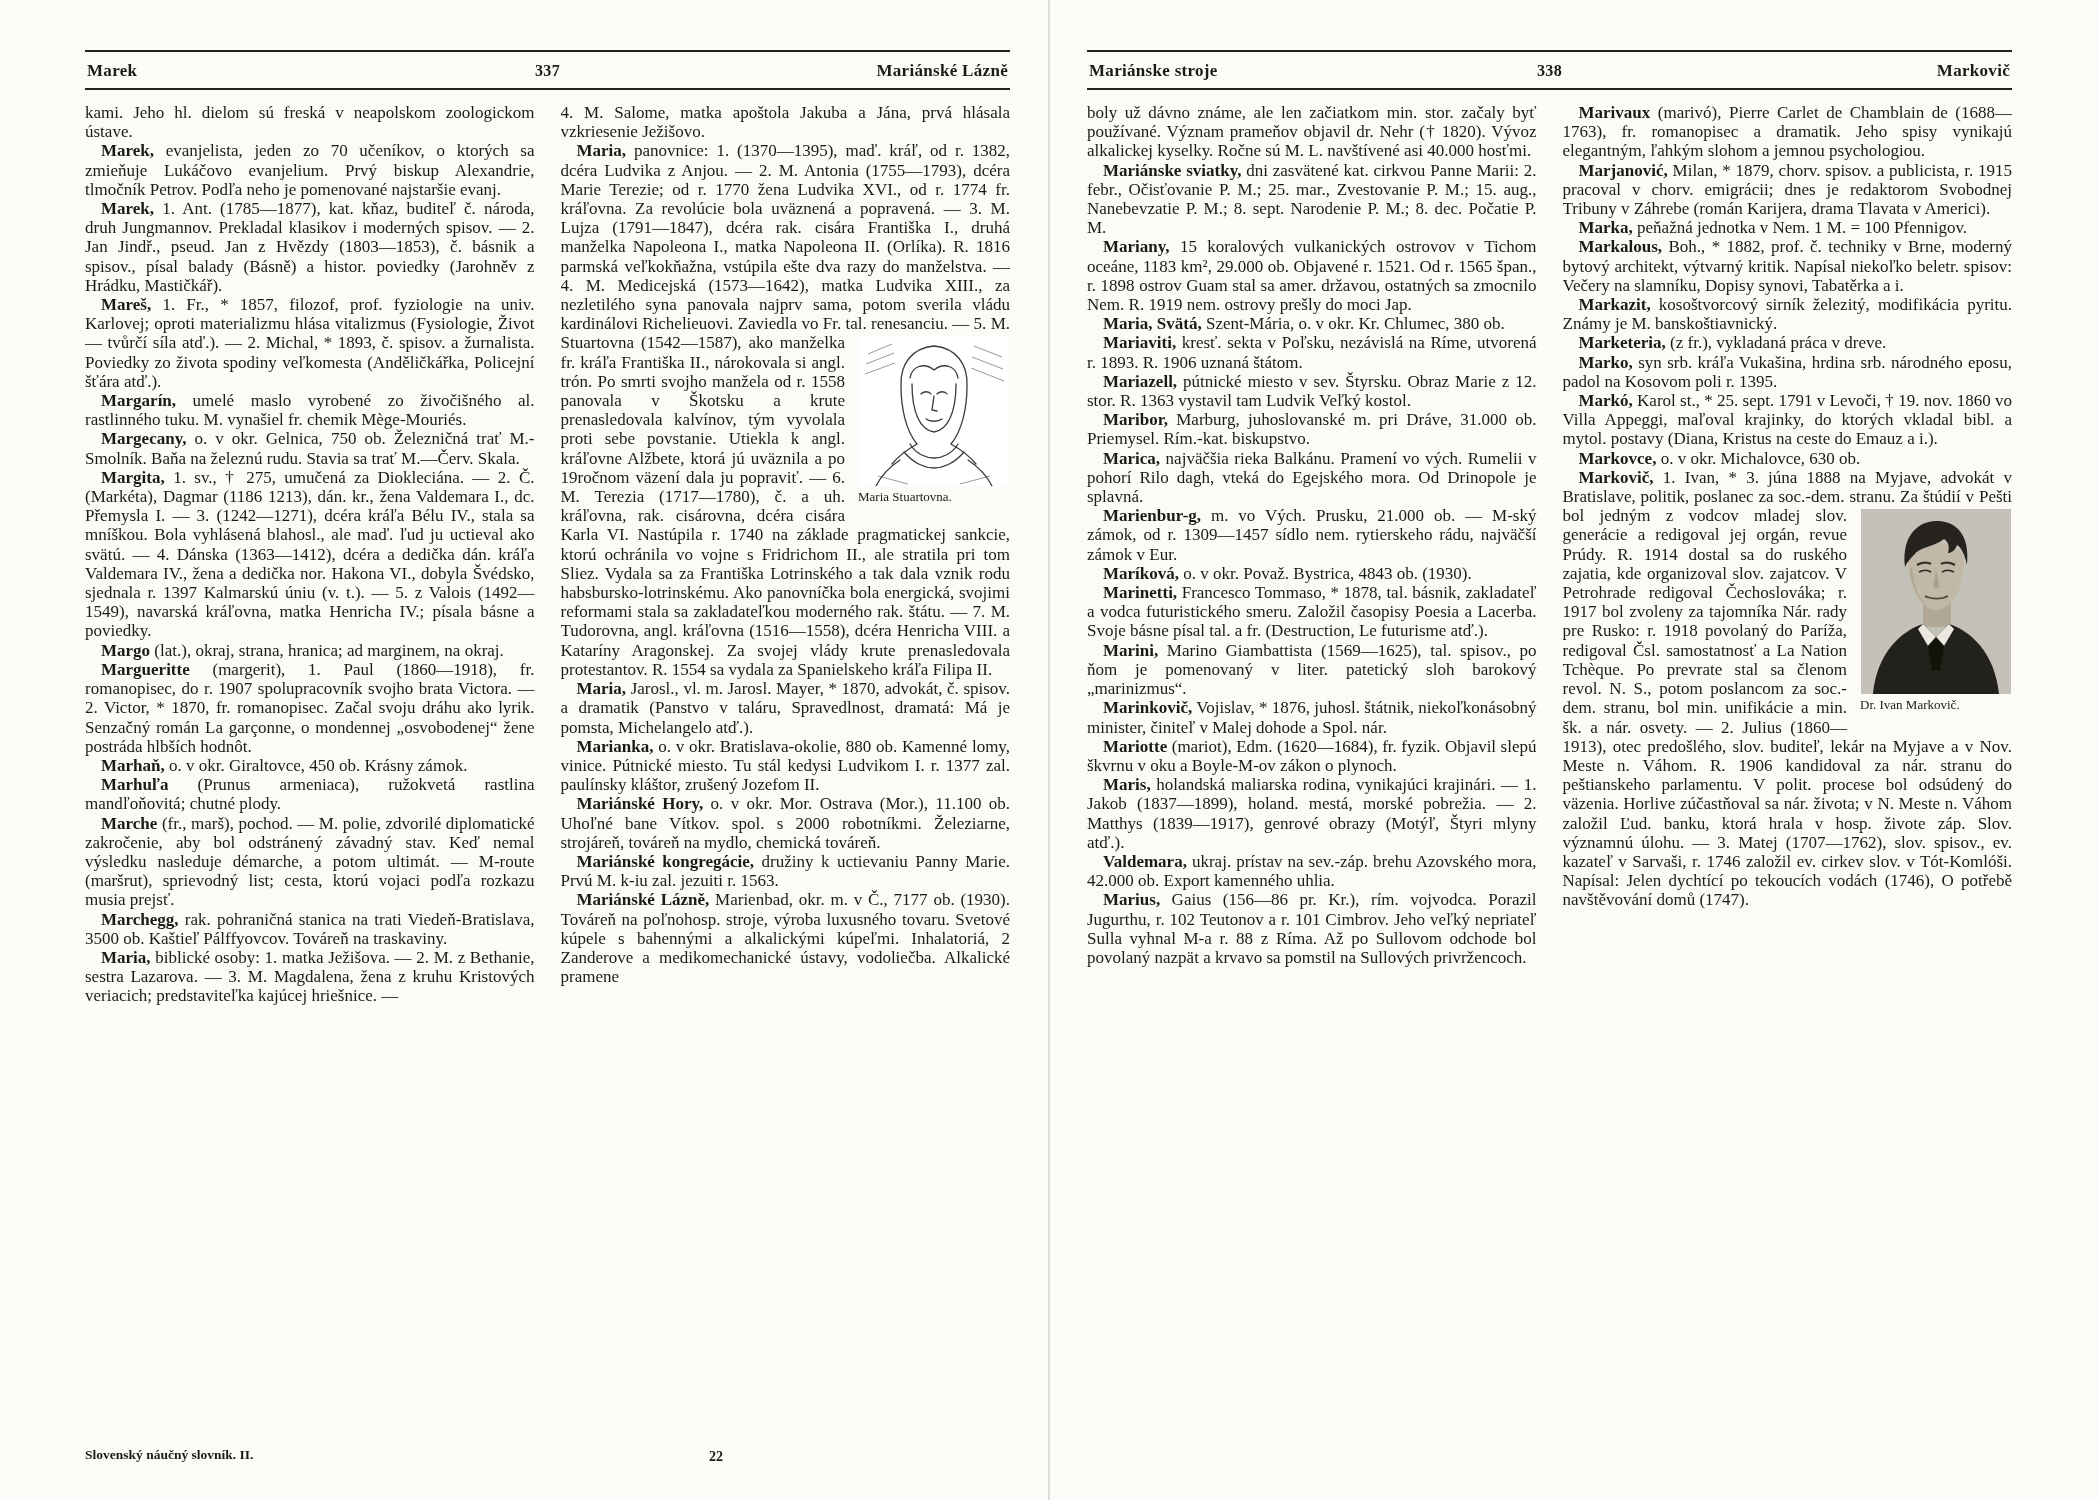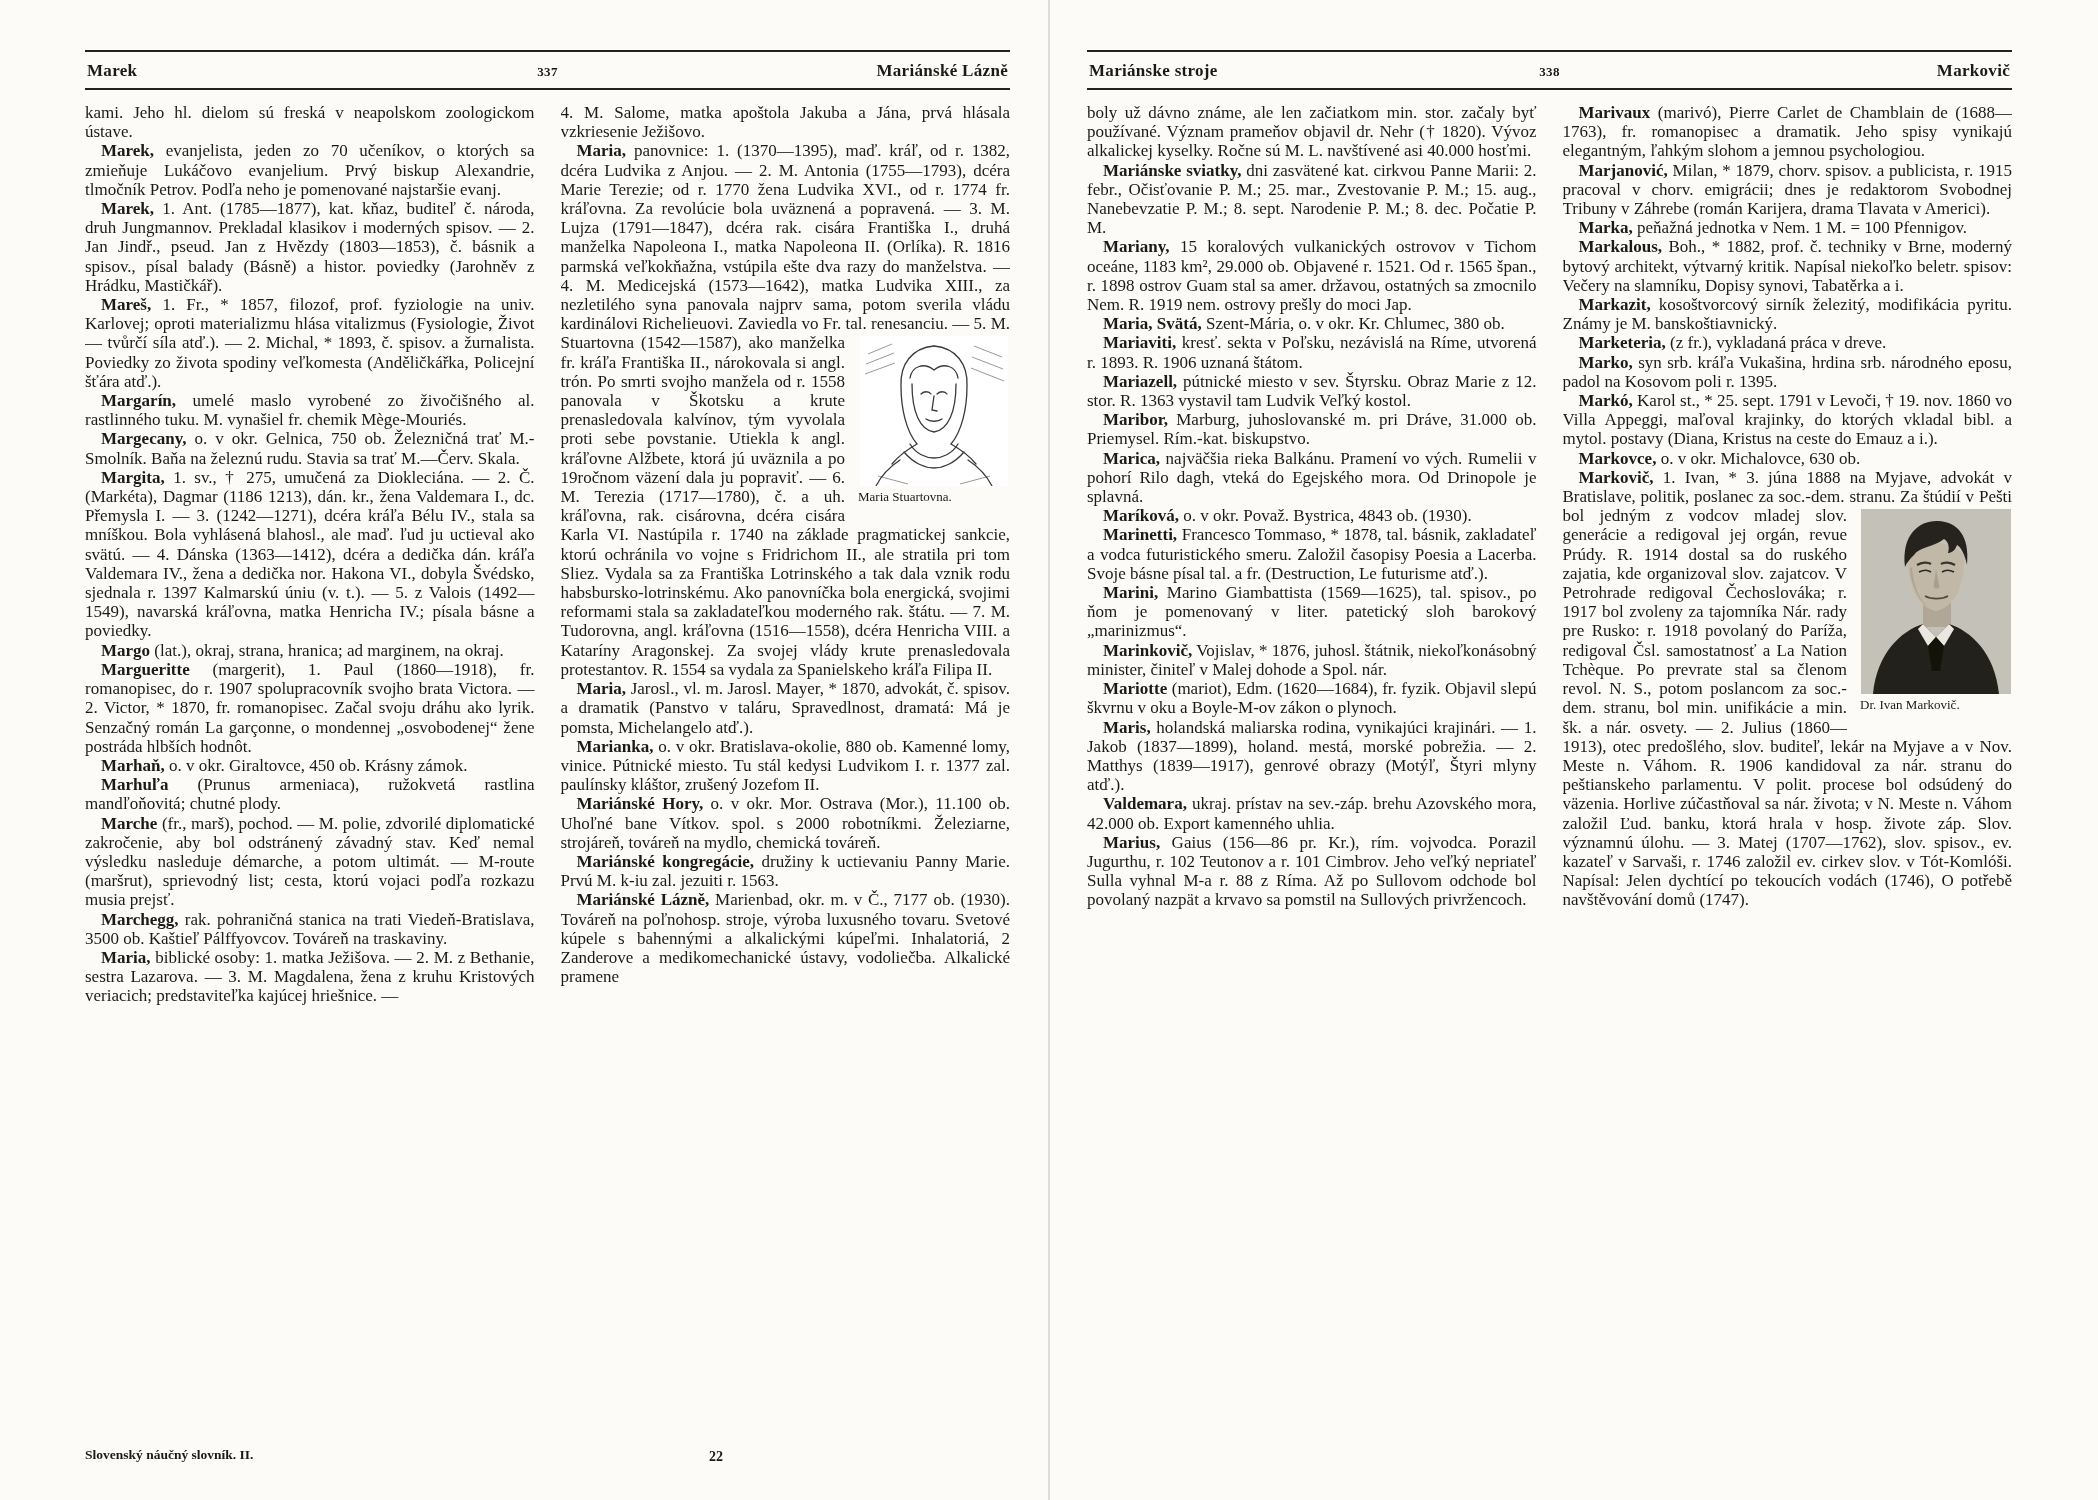--- a/index.html
+++ b/index.html
@@ -22,21 +22,21 @@
   .page-header {
     display: flex; justify-content: space-between; align-items: baseline;
     border-top: 2px solid #232220;
     border-bottom: 2px solid #232220;
     padding: 9px 2px 7px 2px;
     font-weight: bold;
     font-size: 17px;
     letter-spacing: 0.3px;
   }
   .page-header .guide-left  { flex: 1; text-align: left; }
-  .page-header .page-num    { flex: 0 0 auto; text-align: left; font-size: 13px; }
+  .page-header .page-num    { flex: 0 0 auto; text-align: left; font-size: 16px; }
   .page-header .guide-right { flex: 1; text-align: right; }
 
   .columns { display: flex; gap: 26px; margin-top: 13px; height: 1345px; overflow: hidden; }
   .col { flex: 1 1 0; overflow: hidden; }
 
   p.entry {
     margin: 0;
     text-indent: 16px;
     text-align: justify;
     font-size: 17px;
@@ -153,20 +153,21 @@
     <div class="columns">
       <div class="col">
           <p class="entry cont">boly už dávno známe, ale len začiatkom min. stor. začaly byť používané. Význam prameňov objavil dr. Nehr († 1820). Vývoz alkalickej kyselky. Ročne sú M. L. navštívené asi 40.000 hosťmi.</p>
           <p class="entry"><b>Mariánske sviatky,</b> dni zasvätené kat. cirkvou Panne Marii: 2. febr., Očisťovanie P. M.; 25. mar., Zvestovanie P. M.; 15. aug., Nanebevzatie P. M.; 8. sept. Narodenie P. M.; 8. dec. Počatie P. M.</p>
           <p class="entry"><b>Mariany,</b> 15 koralových vulkanických ostrovov v Tichom oceáne, 1183 km², 29.000 ob. Objavené r. 1521. Od r. 1565 špan., r. 1898 ostrov Guam stal sa amer. državou, ostatných sa zmocnilo Nem. R. 1919 nem. ostrovy prešly do moci Jap.</p>
           <p class="entry"><b>Maria, Svätá,</b> Szent-Mária, o. v okr. Kr. Chlumec, 380 ob.</p>
           <p class="entry"><b>Mariaviti,</b> kresť. sekta v Poľsku, nezávislá na Ríme, utvorená r. 1893. R. 1906 uznaná štátom.</p>
           <p class="entry"><b>Mariazell,</b> pútnické miesto v sev. Štyrsku. Obraz Marie z 12. stor. R. 1363 vystavil tam Ludvik Veľký kostol.</p>
           <p class="entry"><b>Maribor,</b> Marburg, juhoslovanské m. pri Dráve, 31.000 ob. Priemysel. Rím.-kat. biskupstvo.</p>
           <p class="entry"><b>Marica,</b> najväčšia rieka Balkánu. Pramení vo vých. Rumelii v pohorí Rilo dagh, vteká do Egejského mora. Od Drinopole je splavná.</p>
+          <p class="entry"><b>Marienbur-g,</b> m. vo Vých. Prusku, 21.000 ob. — M-ský zámok, od r. 1309—1457 sídlo nem. rytierskeho rádu, najväčší zámok v Eur.</p>
           <p class="entry"><b>Maríková,</b> o. v okr. Považ. Bystrica, 4843 ob. (1930).</p>
           <p class="entry"><b>Marinetti,</b> Francesco Tommaso, * 1878, tal. básnik, zakladateľ a vodca futuristického smeru. Založil časopisy Poesia a Lacerba. Svoje básne písal tal. a fr. (Destruction, Le futurisme atď.).</p>
           <p class="entry"><b>Marini,</b> Marino Giambattista (1569—1625), tal. spisov., po ňom je pomenovaný v liter. patetický sloh barokový „marinizmus“.</p>
           <p class="entry"><b>Marinkovič,</b> Vojislav, * 1876, juhosl. štátnik, niekoľkonásobný minister, činiteľ v Malej dohode a Spol. nár.</p>
           <p class="entry"><b>Mariotte</b> (mariot), Edm. (1620—1684), fr. fyzik. Objavil slepú škvrnu v oku a Boyle-M-ov zákon o plynoch.</p>
           <p class="entry"><b>Maris,</b> holandská maliarska rodina, vynikajúci krajinári. — 1. Jakob (1837—1899), holand. mestá, morské pobrežia. — 2. Matthys (1839—1917), genrové obrazy (Motýľ, Štyri mlyny atď.).</p>
           <p class="entry"><b>Valdemara,</b> ukraj. prístav na sev.-záp. brehu Azovského mora, 42.000 ob. Export kamenného uhlia.</p>
           <p class="entry"><b>Marius,</b> Gaius (156—86 pr. Kr.), rím. vojvodca. Porazil Jugurthu, r. 102 Teutonov a r. 101 Cimbrov. Jeho veľký nepriateľ Sulla vyhnal M-a r. 88 z Ríma. Až po Sullovom odchode bol povolaný nazpät a krvavo sa pomstil na Sullových privržencoch.</p>
         </div>
       <div class="col">

